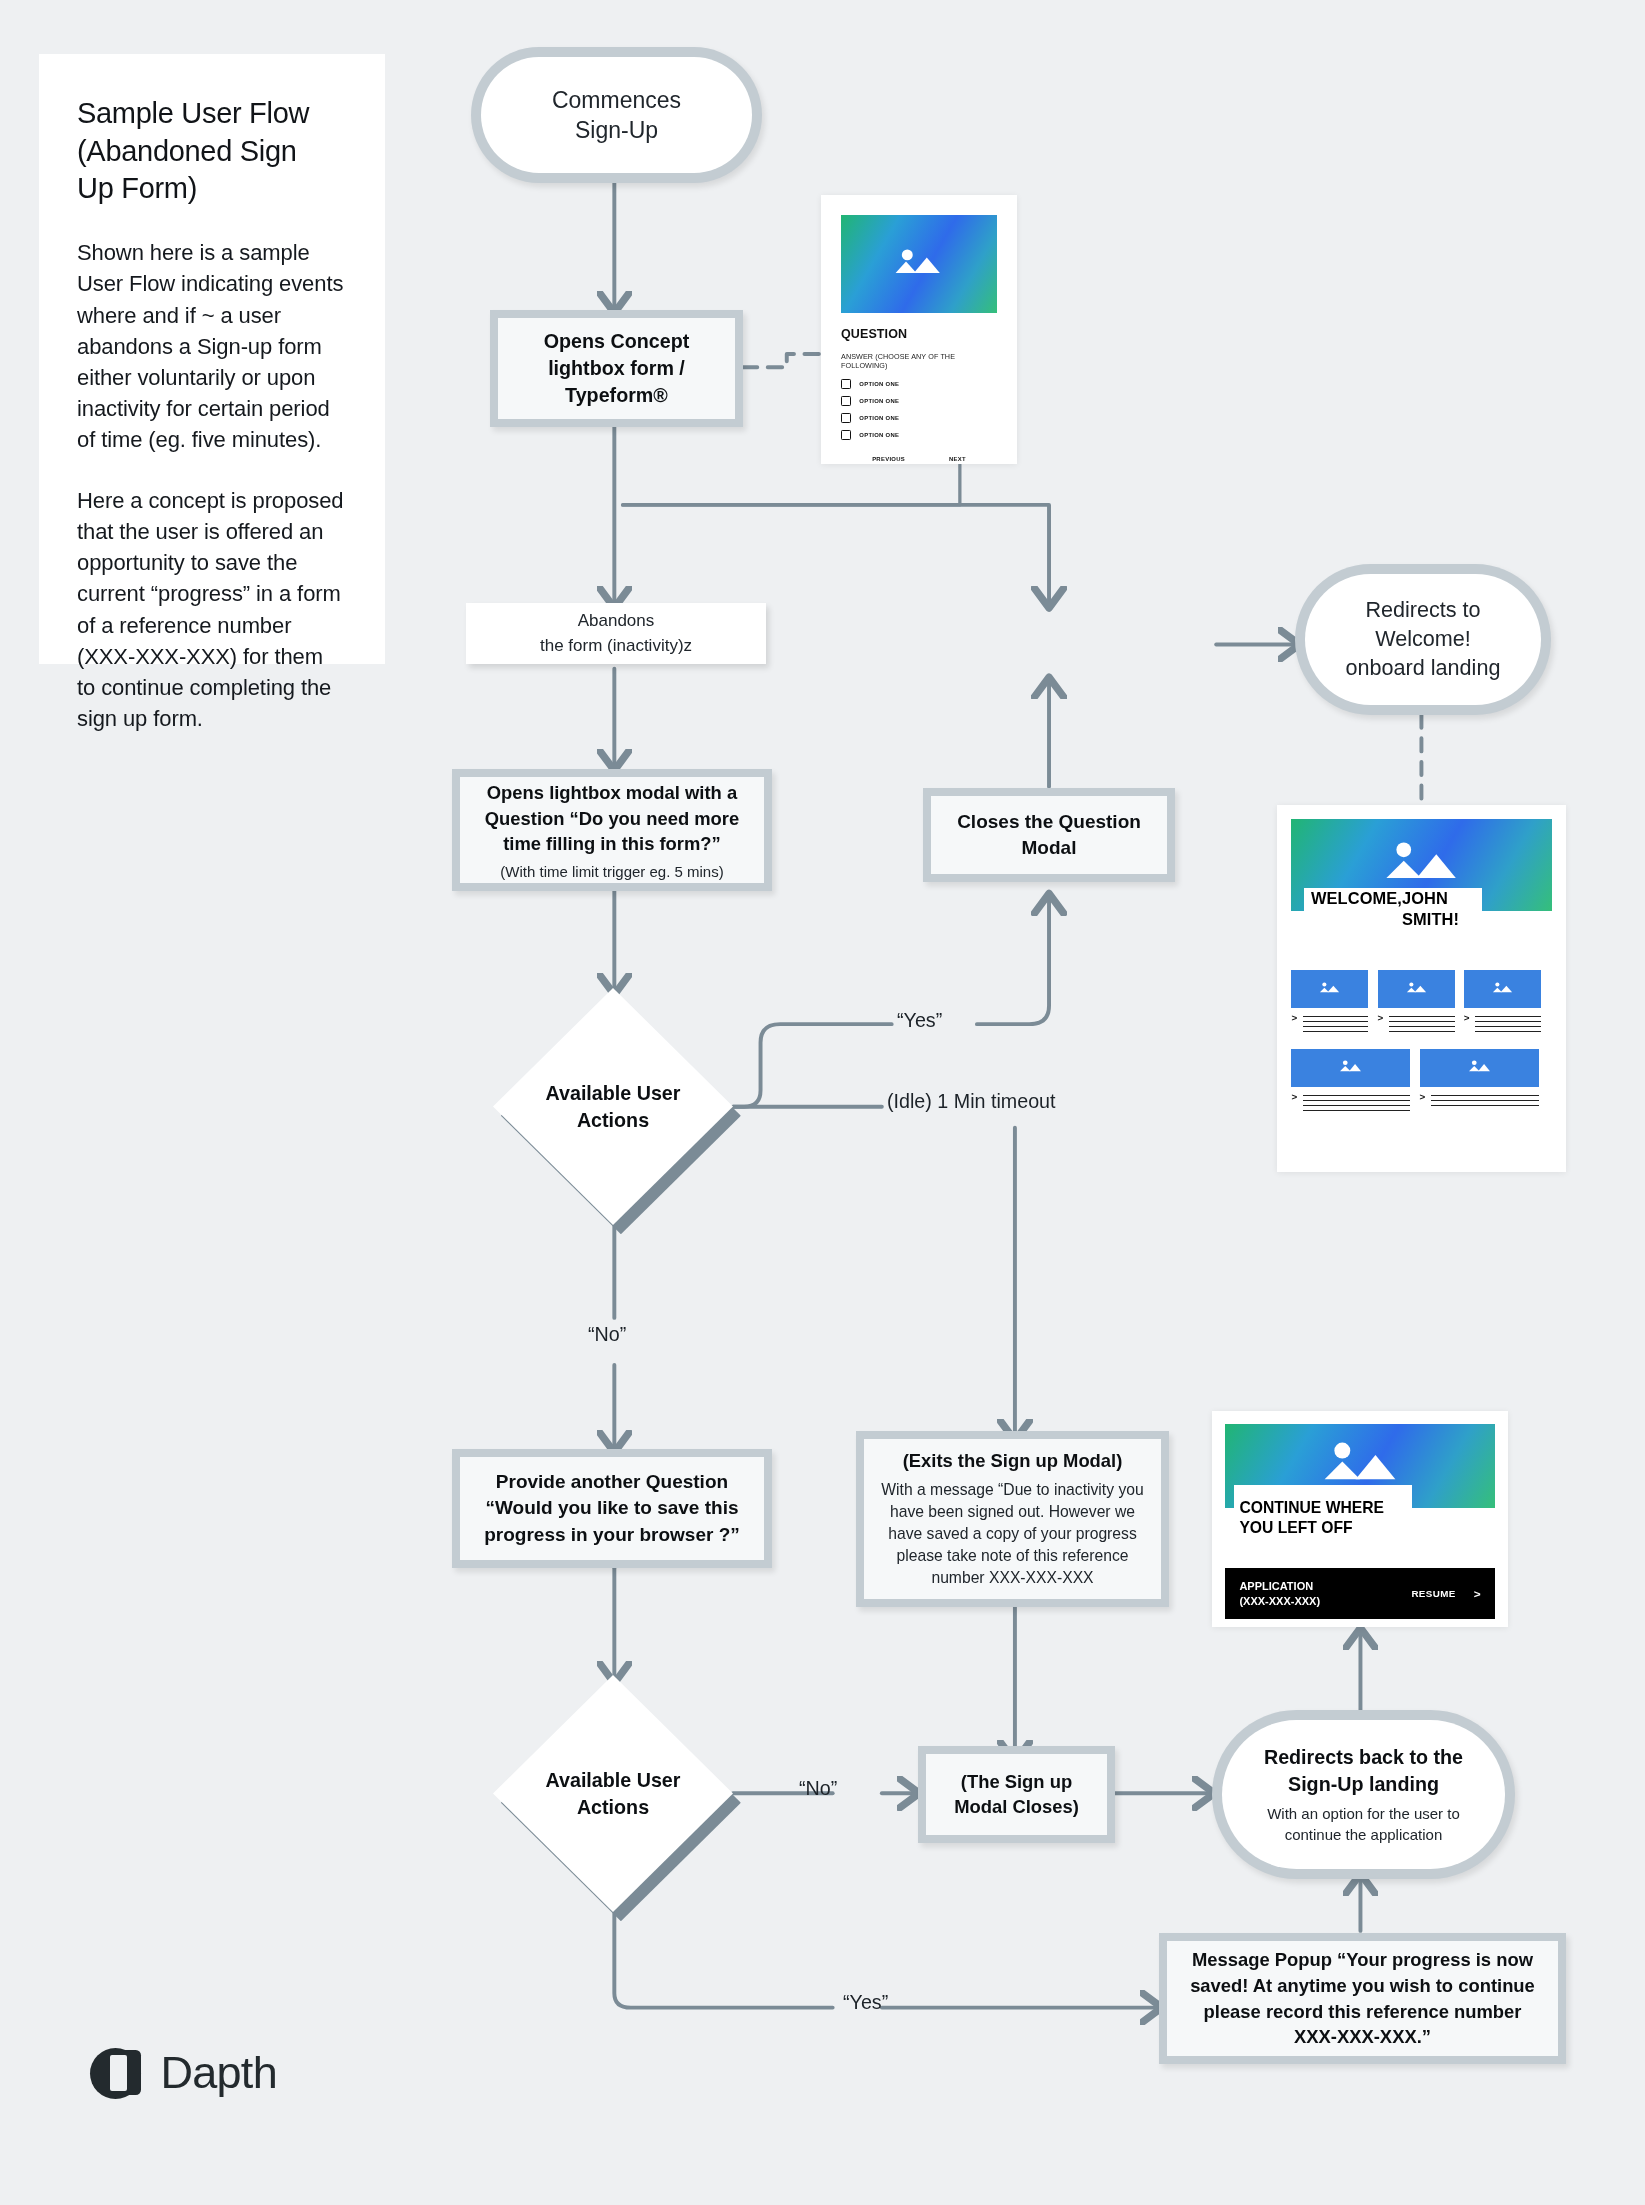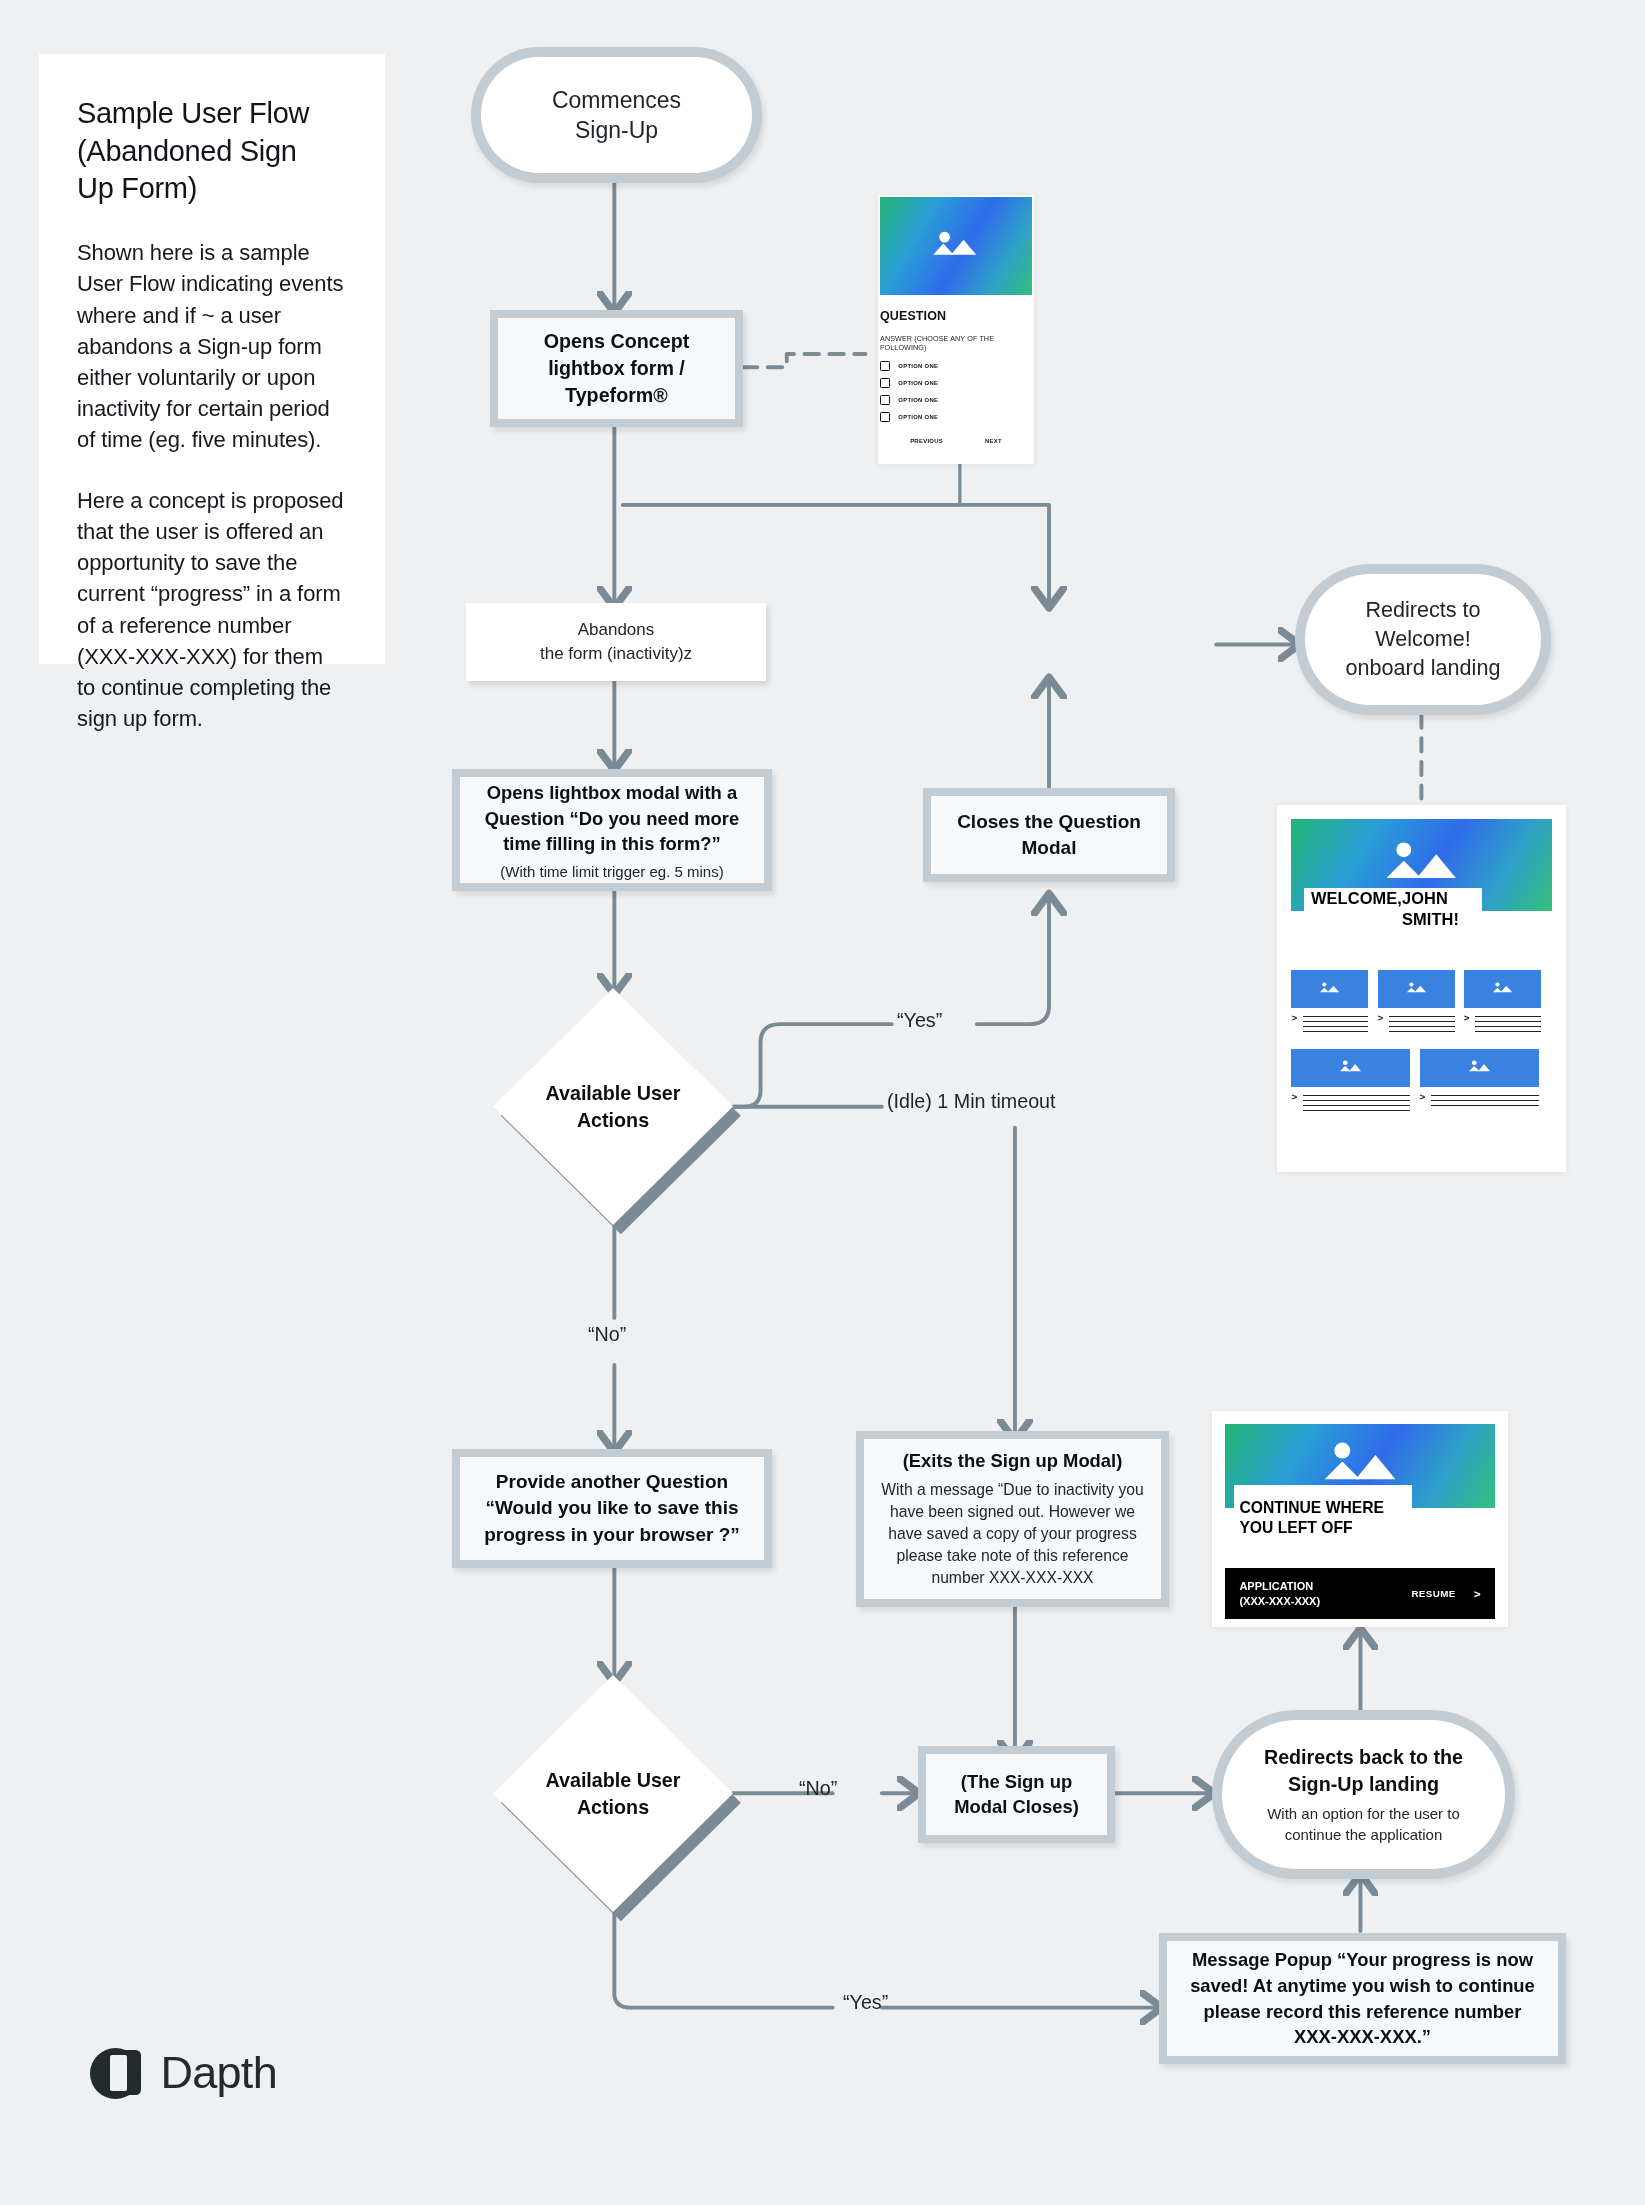--- a/index.html
+++ b/index.html
@@ -86,21 +86,21 @@
   
   .mock { position: absolute; background: #ffffff; box-shadow: 0 1.3px 6.6px rgba(0,0,0,0.07); }
 
   .grad {
     background: linear-gradient(120deg, #21b573 0%, #2a9fd6 28%, #2f6bea 55%, #2fa0c9 78%, #35bf7a 100%);
     position: relative;
   }
   .mtn { position:absolute; left:0; top:0; width:100%; height:100%; }
 
   
-  #mk-typeform { left: 878px; top: 195px; width: 156px; height: 269px; padding: 2px; }
+  #mk-typeform { left: 821px; top: 195px; width: 196px; height: 269px; padding: 20px; }
   #mk-typeform .hero { height: 98px; width: 100%; }
   #mk-typeform .q-title { font-size: 12.5px; font-weight: 700; color: #111; margin-top: 14.4px; letter-spacing: 0.1px;}
   #mk-typeform .q-sub { font-size: 7.2px; color: #222; margin-top: 10.5px; letter-spacing: 0.1px;}
   #mk-typeform .opts { margin-top: 9.2px; display:flex; flex-direction:column; gap: 7.2px; }
   #mk-typeform .opt { display:flex; align-items:center; gap: 8.5px; }
   #mk-typeform .cb { width: 9.8px; height: 9.8px; border: 1.6px solid #111; border-radius: 1.3px; }
   #mk-typeform .olab { font-size: 5.9px; font-weight: 700; color:#111; letter-spacing:0.3px;}
   #mk-typeform .nav { margin-top: 15.7px; display:flex; justify-content: space-around; padding: 0 9.2px;}
   #mk-typeform .nav span { font-size: 5.9px; font-weight: 700; color:#111; letter-spacing:0.3px;}
 
@@ -230,21 +230,21 @@
       <div class="inner">
         <div class="t-bold" style="font-size:19.7px; line-height:1.38;">
           <div>Opens Concept</div>
           <div>lightbox form /</div>
           <div>Typeform®</div>
         </div>
       </div>
     </div>
   </div>
 
-  <div class="node plain" style="left:466px; top:603px; width:300px; height:78px;">
+  <div class="node plain" style="left:466px; top:603px; width:300px; height:61px;">
     <div class="frame">
       <div class="inner">
         <div class="t-reg" style="font-size:17px; line-height:1.42;">
           <div>Abandons</div>
           <div>the form (inactivity)z</div>
         </div>
       </div>
     </div>
   </div>
 

